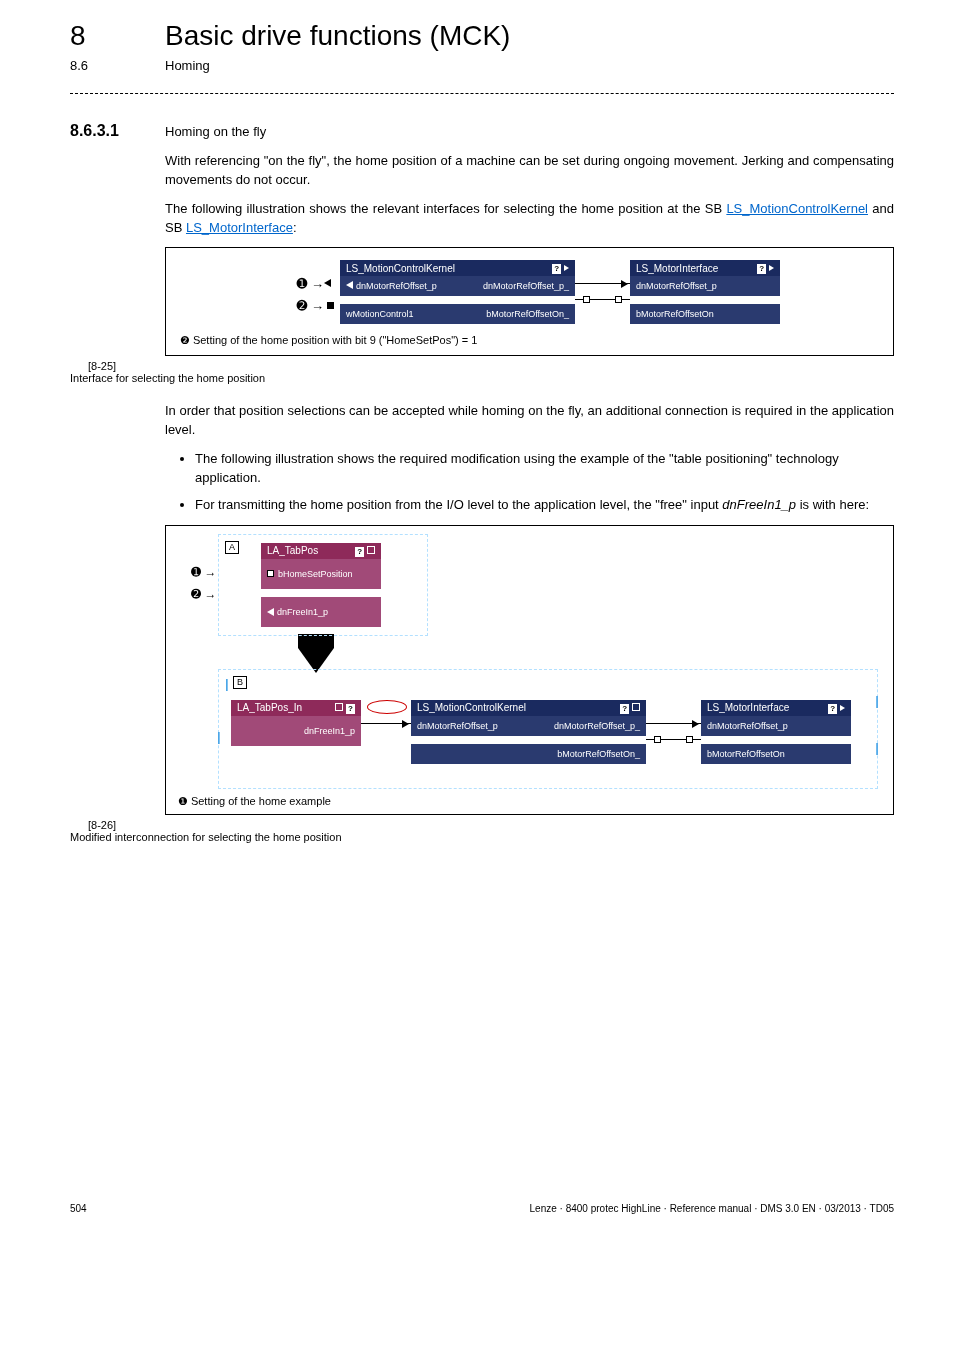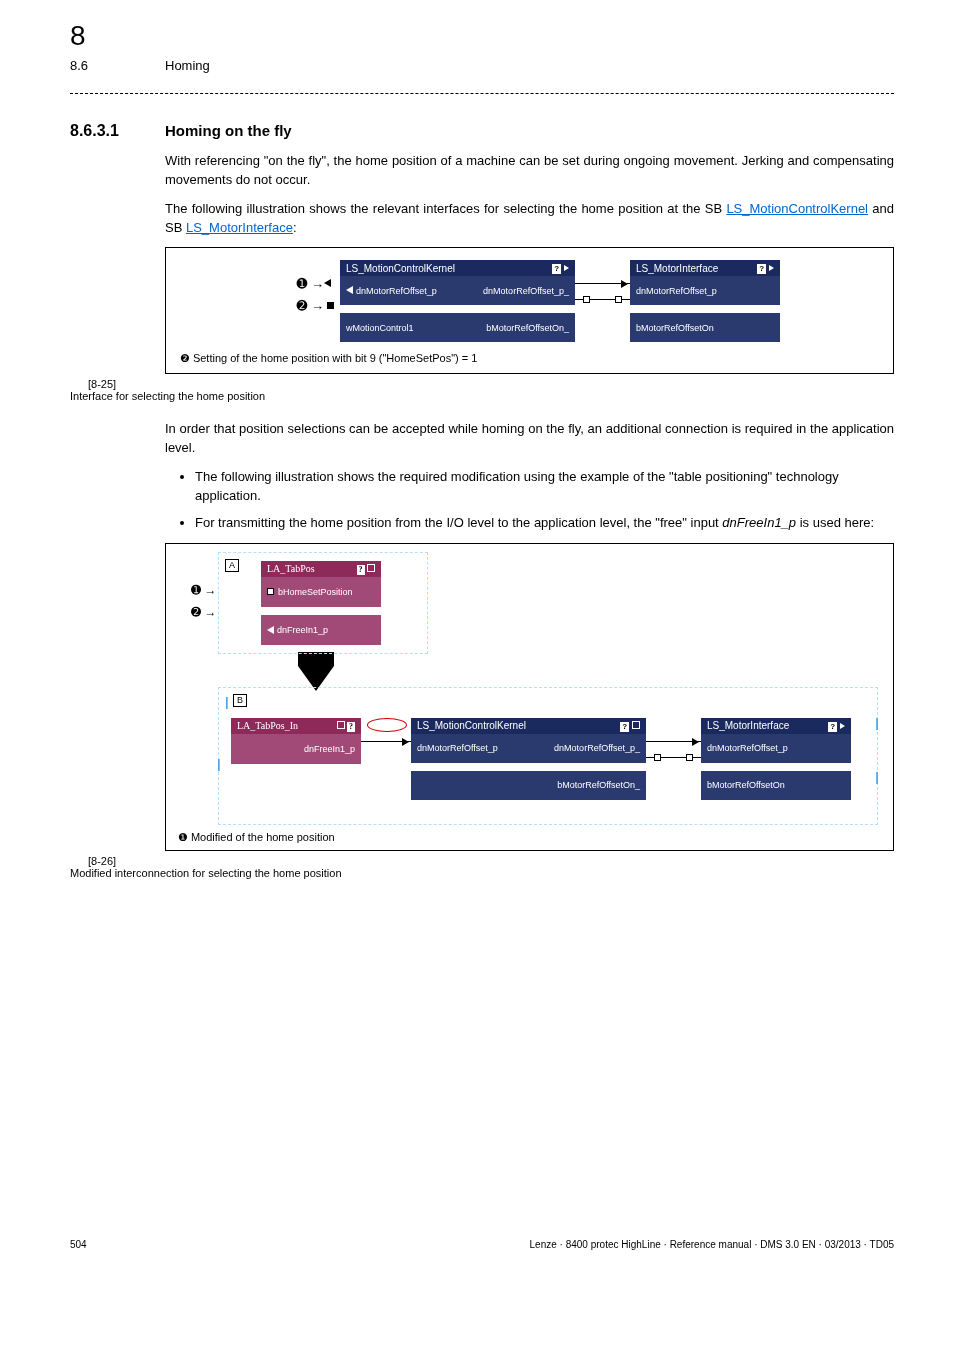--- a/index.html
+++ b/index.html
@@ -15,49 +15,50 @@
   }
   .header-row { display: flex; align-items: baseline; margin-bottom: 6px; }
   .chap-num { font-size: 28px; font-weight: 400; width: 95px; color: #000; }
   .chap-title { font-size: 28px; font-weight: 400; color: #000; }
   .sub-row { display: flex; align-items: baseline; margin-bottom: 20px; }
   .sub-num { font-size: 13px; width: 95px; }
   .sub-title { font-size: 13px; }
   .dash-hr { border: none; border-top: 1.5px dashed #000; margin: 18px 0 28px 0; height: 0; }
   .sec-row { display: flex; align-items: baseline; margin-bottom: 12px; }
   .sec-num { font-size: 16px; font-weight: bold; width: 95px; }
-  .sec-title { font-size: 15px; font-weight: bold; }
+  .sec-title { font-size: 13px; font-weight: normal; }
   .body-text { margin-left: 95px; margin-bottom: 10px; font-size: 13px; line-height: 1.45; text-align: justify; }
   a.link { color: #0066cc; text-decoration: underline; }
   .fig-frame { border: 1px solid #000; margin: 8px 0 4px 95px; padding: 12px 14px 8px 14px; position: relative; }
   .block { background: #1a2a5f; color: #fff; font-size: 10px; padding: 0 6px; height: 16px; display: flex; align-items: center; justify-content: space-between; }
-  .port-row { background: #2a3a6f; color: #fff; font-size: 9px; padding: 1px 6px; height: 29px; display: flex; align-items: center; }
+  .port-row { background: #2a3a6f; color: #fff; font-size: 9px; padding: 1px 6px; height: 20px; display: flex; align-items: center; }
   .arrow-left { display:inline-block; width:0; height:0; border-top:4px solid transparent; border-bottom:4px solid transparent; border-right:7px solid #000; margin-right:3px; }
   .port-sq { width:7px; height:7px; background:#fff; border:1px solid #000; display:inline-block; }
   .caption-row { display:flex; margin-bottom: 18px; font-size: 11px; flex-direction: column; }
   .caption-tag { width:95px; text-align:left; padding-left: 18px; }
   .bullet-ul { margin-left: 125px; margin-bottom: 10px; }
   .bullet-ul li { margin-bottom: 8px; line-height:1.45; }
   .italic { font-style: italic; }
   .letter-box { display:inline-block; border:1px solid #000; font-size: 9px; padding:0 3px; line-height: 11px; background: #fff; }
   .big-arrow-down { width:0; height:0; border-left:18px solid transparent; border-right:18px solid transparent; border-top:25px solid #000; }
   .dash-box { border: 1.5px dashed #b3e0ff; padding: 8px 12px; }
-  .pink-box { background: #8e2a5a; color:#fff; font-size:10px; padding:0 6px; height:16px; display:flex; align-items:center;font-family:Liberation Serif, serif; }
+  .pink-box { background: #8e2a5a; color:#fff; font-size:10px; padding:0 6px; height:16px; display:flex; align-items:center; }
   .pink-port { background: #a14a78; color:#fff; font-size:9px; padding:1px 6px; height:30px; display:flex; align-items:center; }
   .red-oval { position:absolute; border:1.5px solid #c00; border-radius:50%; width:40px; height:14px; }
   .footer { position: relative; margin-top: 360px; font-size: 10px; display:flex; justify-content: space-between; }
   .footer-page { font-weight: normal; }
   .q-box { display:inline-block; background:#fff; color:#000; font-size:8px; padding:0 1px; border:1px solid #fff; line-height:8px; font-weight:bold; }
   .tri-rt { display:inline-block; width:0; height:0; border-top:3px solid transparent; border-bottom:3px solid transparent; border-left:5px solid #fff; }
 </style>
 </head>
 <body>
 
 <div class="header-row">
   <div class="chap-num">8</div>
+  <div class="chap-title">Basic drive functions (MCK)</div>
 </div>
 <div class="sub-row">
   <div class="sub-num">8.6</div>
   <div class="sub-title">Homing</div>
 </div>
 
 <hr class="dash-hr">
 
 <div class="sec-row">
   <div class="sec-num">8.6.3.1</div>
@@ -130,21 +131,21 @@
 <div class="caption-row">
   <div class="caption-tag">[8-25]</div>
   <div>Interface for selecting the home position</div>
 </div>
 
 <p class="body-text">In order that position selections can be accepted while homing on the fly, an additional connection is required in the application level.</p>
 
 <ul class="bullet-ul">
   <li>The following illustration shows the required modification using the example of the "table positioning" technology application.</li>
   <li>
-    <span>For transmitting the home position from the I/O level to the application level, the "free" input </span><span class="italic">dnFreeIn1_p</span><span> is used here:</span>
+    <span>For transmitting the home position from the I/O level to the application level, the "free" input </span><span class="italic">dnFreeIn1_p</span><span> is with here:</span>
   </li>
 </ul>
 
 <div class="fig-frame" style="padding:8px 12px 6px 12px;">
 
   <div class="dash-box" style="margin-left:40px; width:210px; position:relative;">
     <span class="letter-box" style="position:absolute; left:6px; top:6px;">A</span>
     <div style="margin-left:30px; width:120px;">
       <div class="pink-box" style="justify-content:space-between;">
         <span>LA_TabPos</span>
@@ -233,21 +234,21 @@
             <span>bMotorRefOffsetOn</span>
           </div>
       </div>
     </div>
 
     <span style="position:absolute; left:-2px; top:50%; color:#4aa6e8; font-weight:bold;">|</span>
     <span style="position:absolute; right:-2px; top:20%; color:#4aa6e8; font-weight:bold;">|</span>
     <span style="position:absolute; right:-2px; top:60%; color:#4aa6e8; font-weight:bold;">|</span>
   </div>
 
-  <div style="font-size:11px; margin-top:6px;">❶ Modified of the home position</div>
+  <div style="font-size:11px; margin-top:6px;">❶ Setting of the home example</div>
 </div>
 <div class="caption-row">
   <div class="caption-tag">[8-26]</div>
   <div>Modified interconnection for selecting the home position</div>
 </div>
 
 <div class="footer">
   <div class="footer-page">504</div>
   <div>Lenze · 8400 protec HighLine · Reference manual · DMS 3.0 EN · 03/2013 · TD05</div>
 </div>

